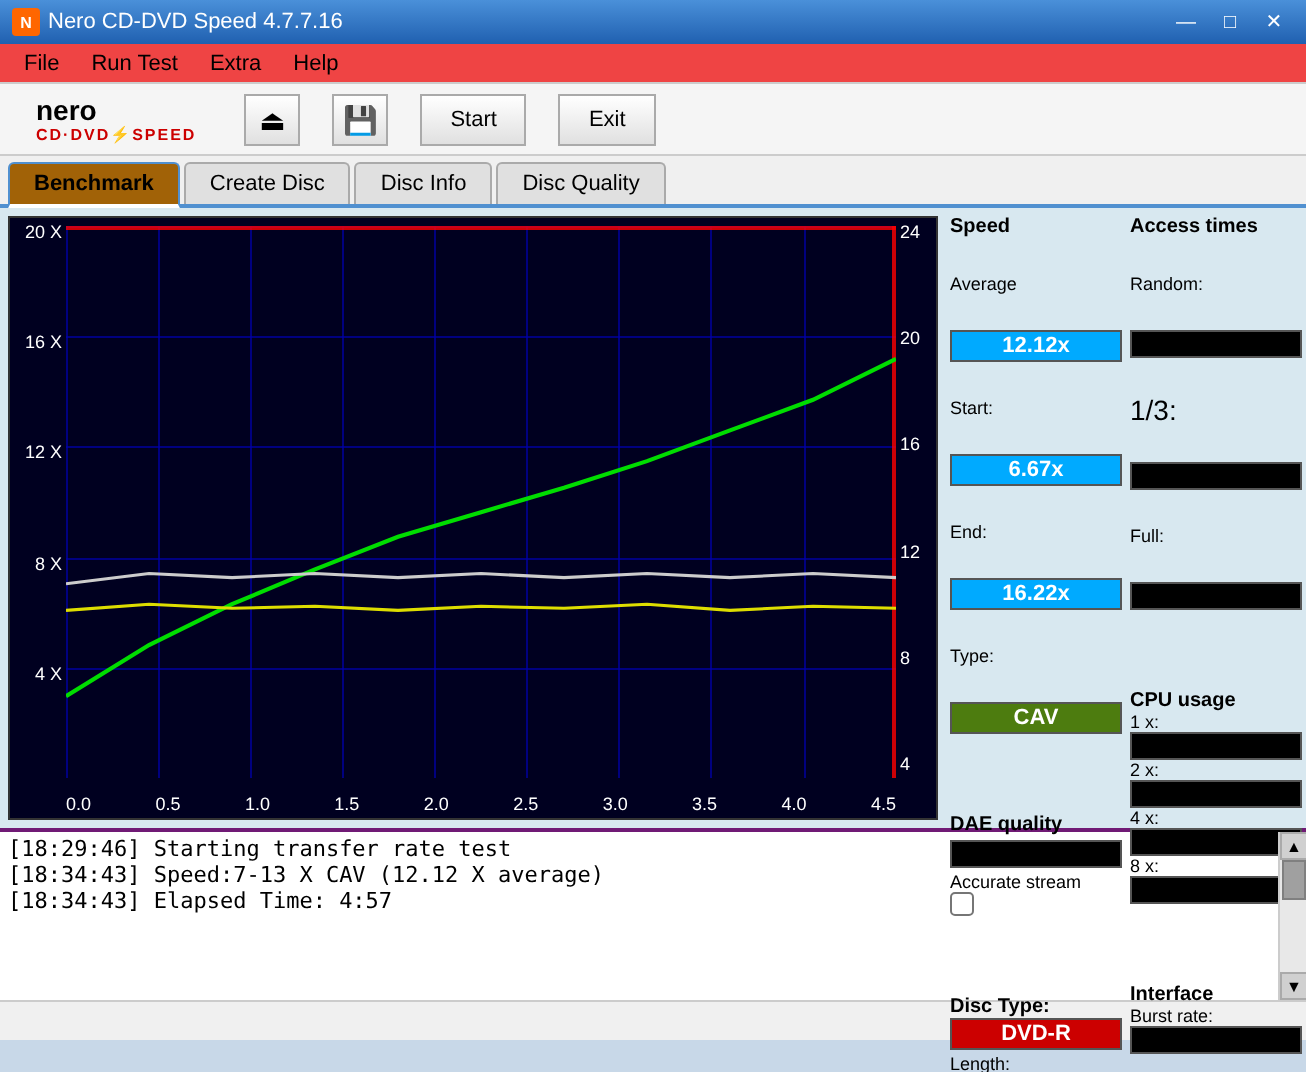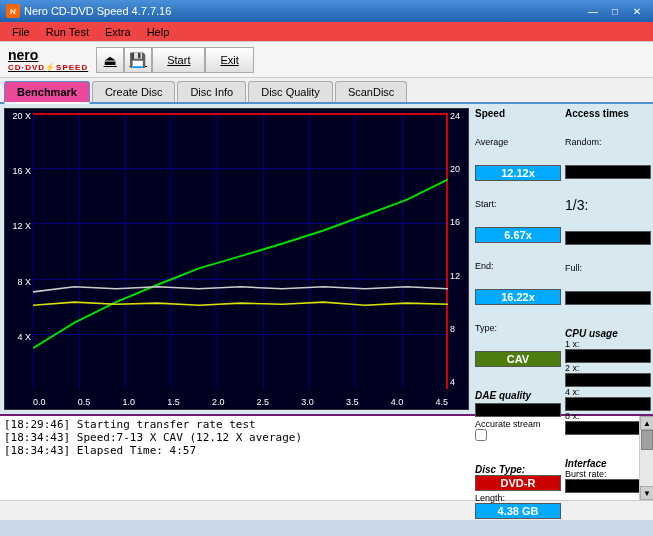--- a/index.html
+++ b/index.html
@@ -31,24 +31,23 @@
       border-bottom: 1px solid #ccc;
     }
     .menu-item { padding: 2px 8px; font-size: 11px; cursor: pointer; }
 
     
     .toolbar {
       background: #f5f5f5;
       height: 36px;
       display: flex;
       align-items: center;
-      padding: 0 8px;
-      gap: 0;
+      padding: 0 18px;
+      gap: 16px;
       border-bottom: 1px solid #ccc;
-      text-decoration: underline;
     }
     .nero-logo { display: flex; flex-direction: column; align-items: flex-start; margin-right: 8px; }
     .nero-logo-top { font-size: 14px; font-weight: bold; color: #000; font-family: Arial Black, sans-serif; }
     .nero-logo-bottom { font-size: 8px; color: #cc0000; font-weight: bold; letter-spacing: 1px; }
     .drive-select {
       flex: 1;
       height: 24px;
       border: 1px solid #aaa;
       background: white;
       font-size: 11px;
@@ -81,21 +80,21 @@
       padding: 4px 12px;
       font-size: 11px;
       cursor: pointer;
       border: 1px solid #aaa;
       border-bottom: none;
       background: #e0e0e0;
       margin-right: 2px;
       border-radius: 3px 3px 0 0;
     }
     .tab.active {
-      background: #ec4899;
+      background: #a16207;
       border-color: #5090d0;
       border-bottom: 2px solid white;
       margin-bottom: -2px;
       font-weight: bold;
     }
 
     
     .main-content {
       display: flex;
       height: 310px;
@@ -190,21 +189,21 @@
       color: #00ff00;
       font-size: 11px;
       font-weight: bold;
       text-align: center;
       padding: 1px 2px;
       border: 1px solid #555;
       min-height: 16px;
     }
     .panel-value-box.cav { background: #4d7c0f; color: white; font-weight: bold; }
     .panel-value-empty { background: #000; min-height: 14px; border: 1px solid #555; }
-    .panel-section-label { font-size: 10px; font-weight: bold; color: #000; margin-top: 1px; font-style: italic; }
+    .panel-section-label { font-size: 10px; font-weight: bold; color: #000; margin-top: 18px; }
     .checkbox-row { display: flex; align-items: center; gap: 3px; font-size: 10px; }
     .disc-type-box { background: #cc0000; color: white; font-weight: bold; text-align: center; font-size: 11px; padding: 1px; border: 1px solid #555; }
     .disc-length-box { background: #00aaff; color: white; font-weight: bold; text-align: center; font-size: 11px; padding: 1px; border: 1px solid #555; }
 
     
     .log-area {
       background: white;
       border-top: 2px solid #701a75;
       height: 86px;
       display: flex;
@@ -275,21 +274,20 @@
   <div class="toolbar-icon-btn" title="Save">💾</div>
   <button class="toolbar-action-btn">Start</button>
   <button class="toolbar-action-btn">Exit</button>
 </div>
 
 <div class="tabs">
   <div class="tab active"><span>Benchmark</span></div>
   <div class="tab"><span>Create Disc</span></div>
   <div class="tab"><span>Disc Info</span></div>
   <div class="tab"><span>Disc Quality</span></div>
-  <div class="tab"><span>ScanDisc</span></div>
 </div>
 
 <div class="main-content">
 
   <div class="chart-area">
     <div class="chart-y-labels">
       <span>20 X</span>
       <span>16 X</span>
       <span>12 X</span>
       <span>8 X</span>

